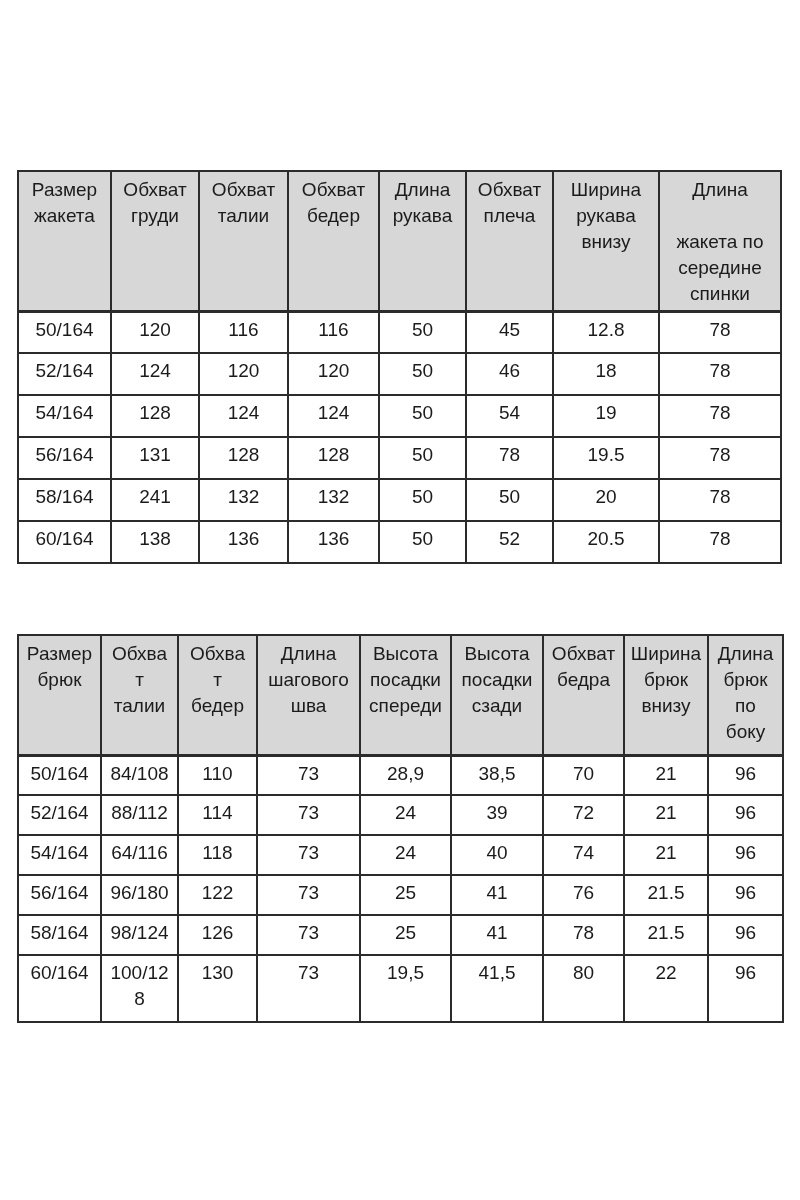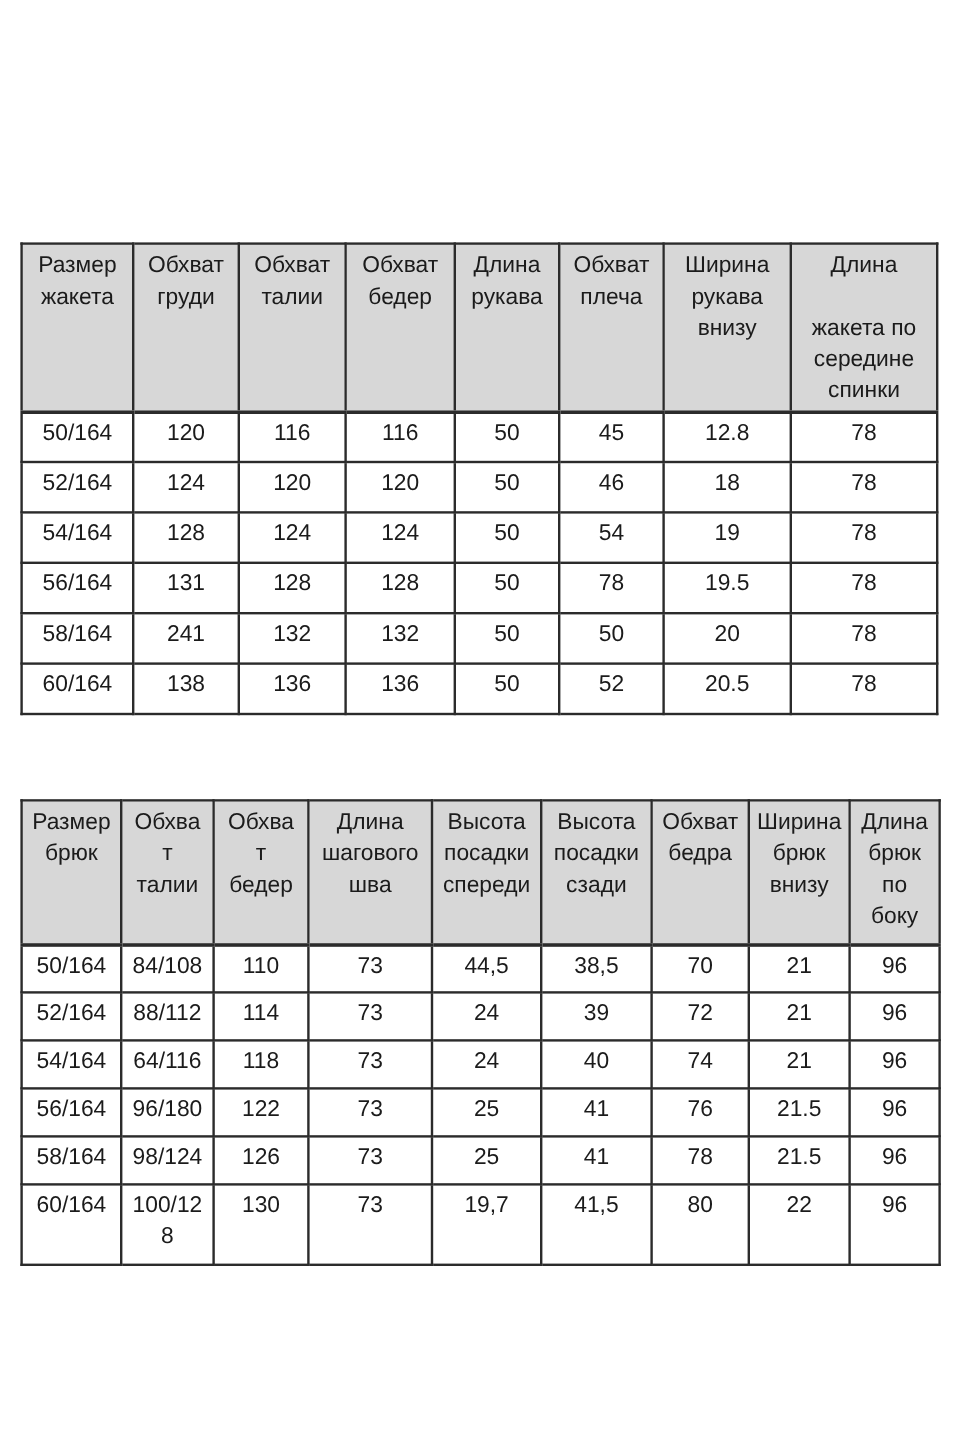--- a/index.html
+++ b/index.html
@@ -13,21 +13,20 @@
     width: 800px;
     height: 1200px;
     background: #ffffff;
     overflow: hidden;
   }
   table.size-table {
     position: absolute;
     border-collapse: collapse;
     table-layout: fixed;
     color: #1b1b1b;
-    margin-top: 32px;
   }
   table.jacket { left: 17px; top: 170px; width: 763px; }
   table.trousers { left: 17px; top: 634px; width: 765px; }
   .size-table th, .size-table td {
     border: 2px solid #2b2b2b;
     vertical-align: top;
     text-align: center;
     white-space: pre-line;
     font-size: 19px;
     line-height: 26px;
@@ -194,21 +193,21 @@
 по
 боку</th>
         </tr>
     </thead>
     <tbody>
         <tr>
           <td>50/164</td>
           <td>84/108</td>
           <td>110</td>
           <td>73</td>
-          <td>44,5</td>
+          <td>28,9</td>
           <td>38,5</td>
           <td>70</td>
           <td>21</td>
           <td>96</td>
         </tr>
         <tr>
           <td>52/164</td>
           <td>88/112</td>
           <td>114</td>
           <td>73</td>
@@ -250,21 +249,21 @@
           <td>78</td>
           <td>21.5</td>
           <td>96</td>
         </tr>
         <tr>
           <td>60/164</td>
           <td>100/12
 8</td>
           <td>130</td>
           <td>73</td>
-          <td>19,7</td>
+          <td>19,5</td>
           <td>41,5</td>
           <td>80</td>
           <td>22</td>
           <td>96</td>
         </tr>
       </tbody>
   </table>
 
 </div>
 

